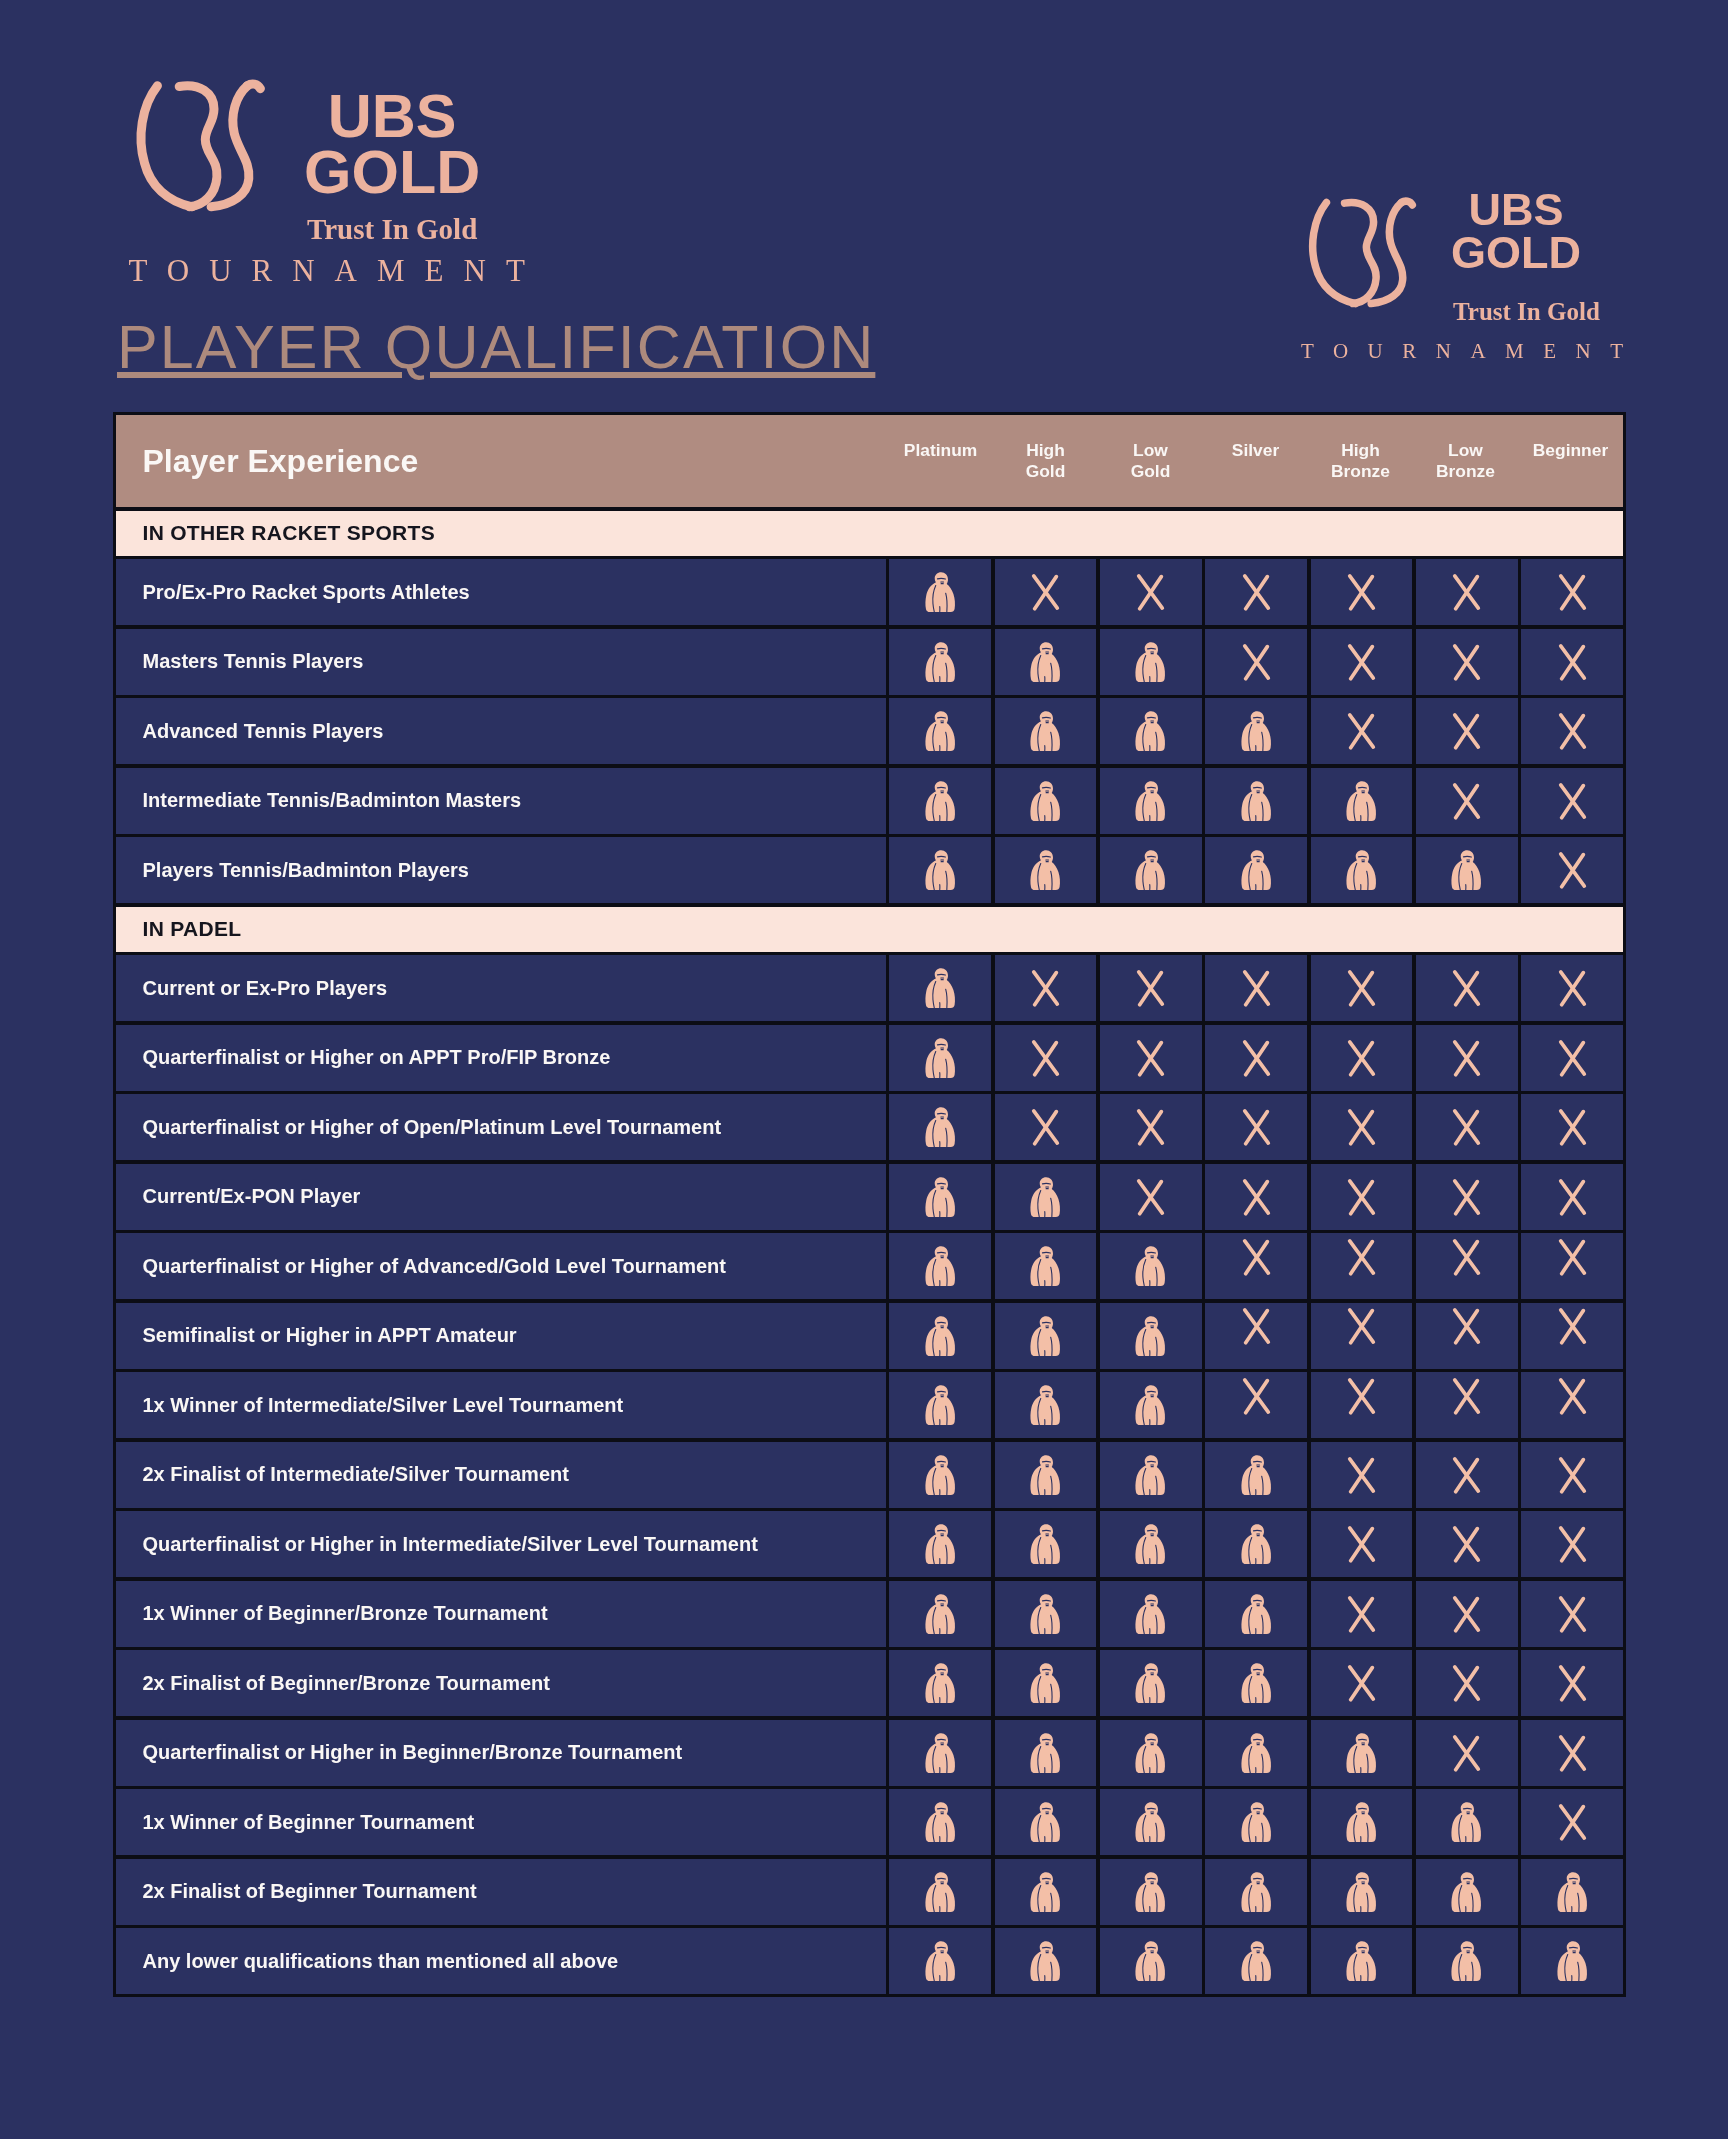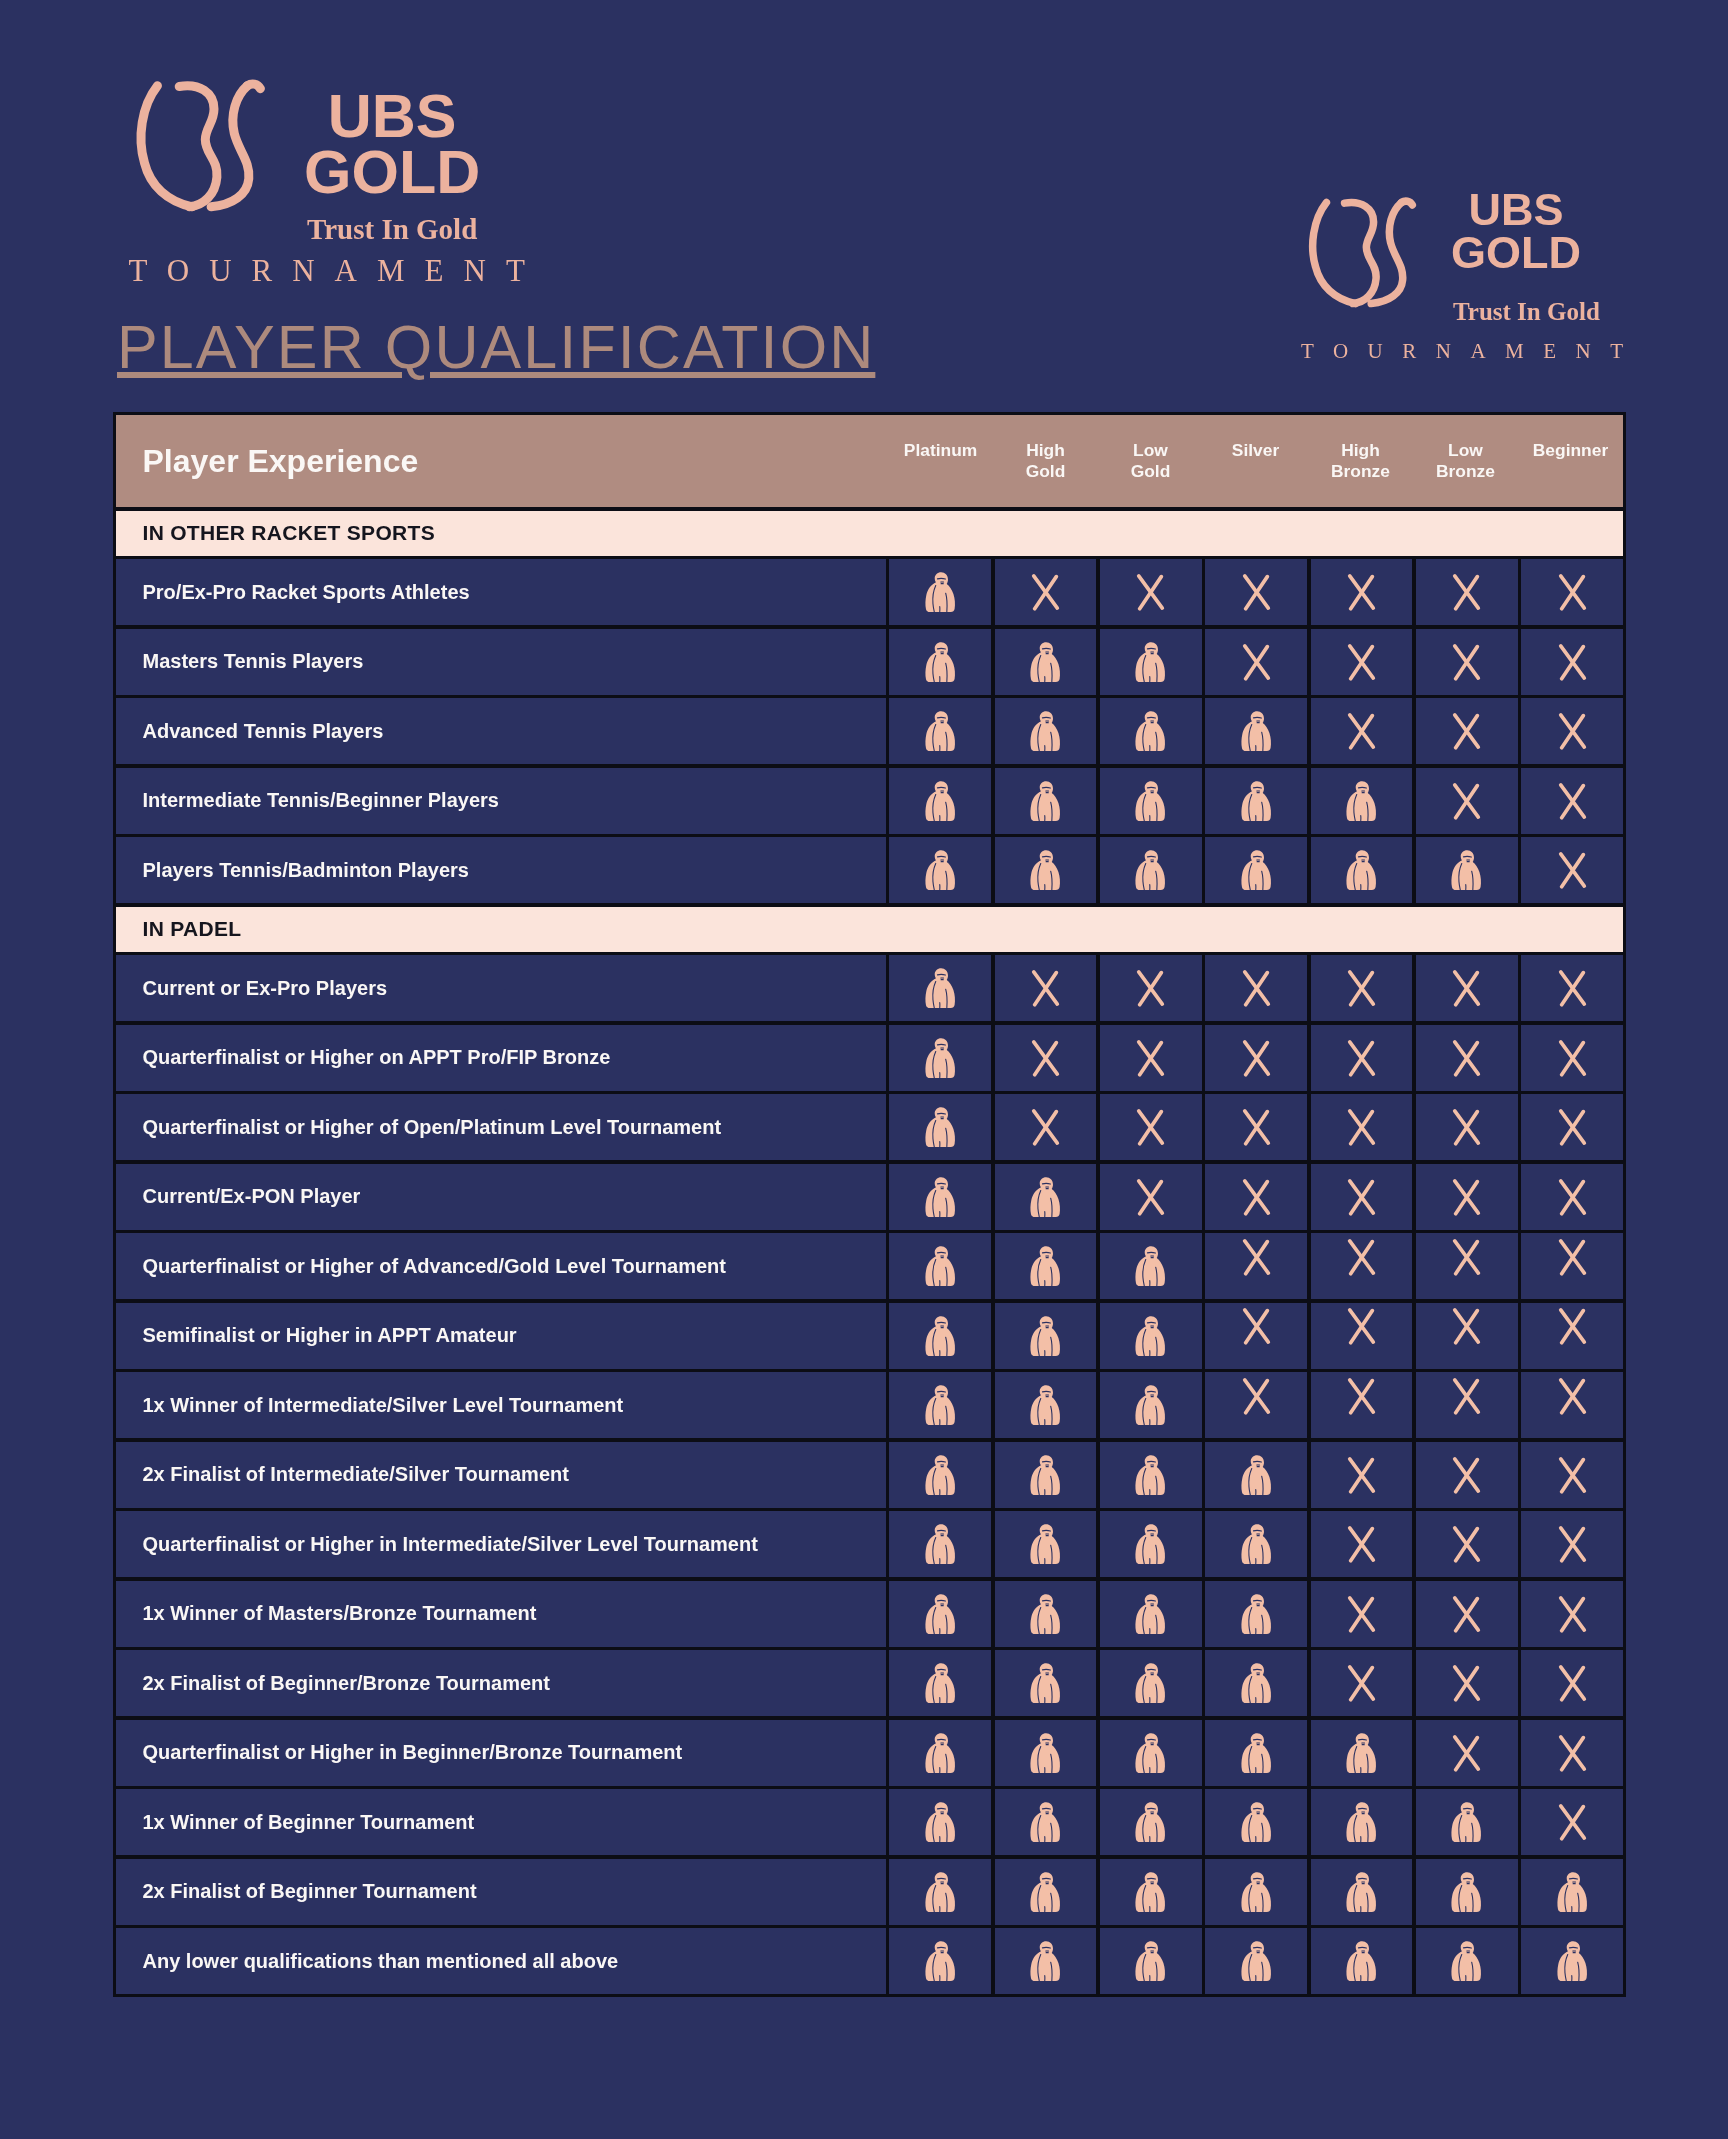--- a/index.html
+++ b/index.html
@@ -230,21 +230,21 @@
             <svg class="x-icon" viewBox="0 0 50 58">
               <use href="#xmark"></use>
             </svg>
           </div>
           <div class="cell icon">
             <svg class="x-icon" viewBox="0 0 50 58">
               <use href="#xmark"></use>
             </svg>
           </div>
         </div><div class="row">
-          <div class="cell label">Intermediate Tennis/Beginner Players</div>
+          <div class="cell label">Intermediate Tennis/Badminton Masters</div>
           <div class="cell icon">
             <svg class="gorilla-icon" viewBox="0 0 64 68">
               <use href="#gorilla"></use>
             </svg>
           </div>
           <div class="cell icon">
             <svg class="gorilla-icon" viewBox="0 0 64 68">
               <use href="#gorilla"></use>
             </svg>
           </div>
@@ -637,21 +637,21 @@
             <svg class="x-icon" viewBox="0 0 50 58">
               <use href="#xmark"></use>
             </svg>
           </div>
           <div class="cell icon">
             <svg class="x-icon" viewBox="0 0 50 58">
               <use href="#xmark"></use>
             </svg>
           </div>
         </div><div class="row">
-          <div class="cell label">1x Winner of Masters/Bronze Tournament</div>
+          <div class="cell label">1x Winner of Beginner/Bronze Tournament</div>
           <div class="cell icon">
             <svg class="gorilla-icon" viewBox="0 0 64 68">
               <use href="#gorilla"></use>
             </svg>
           </div>
           <div class="cell icon">
             <svg class="gorilla-icon" viewBox="0 0 64 68">
               <use href="#gorilla"></use>
             </svg>
           </div>

